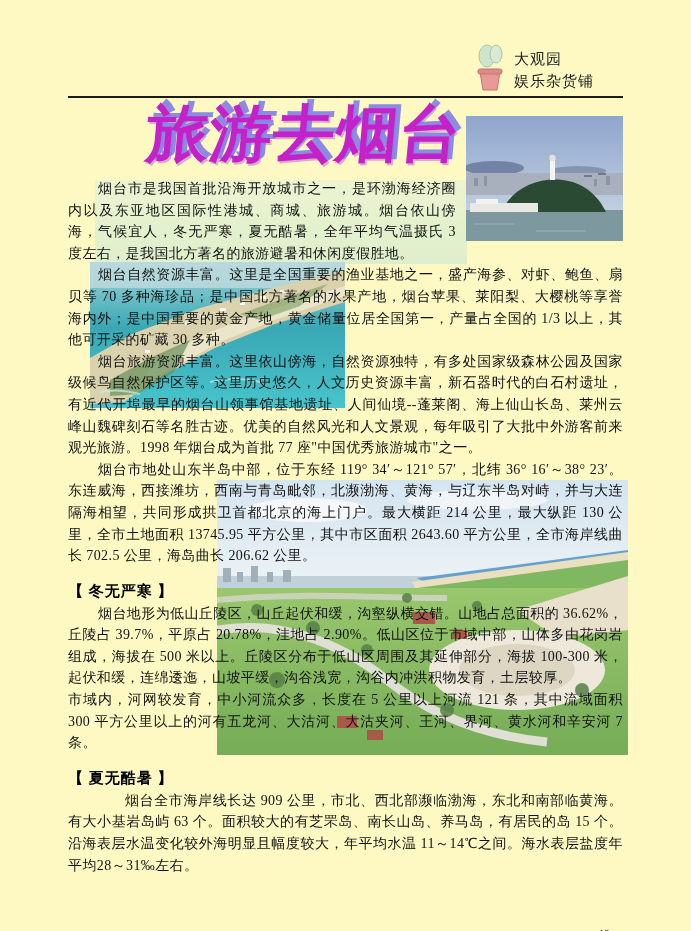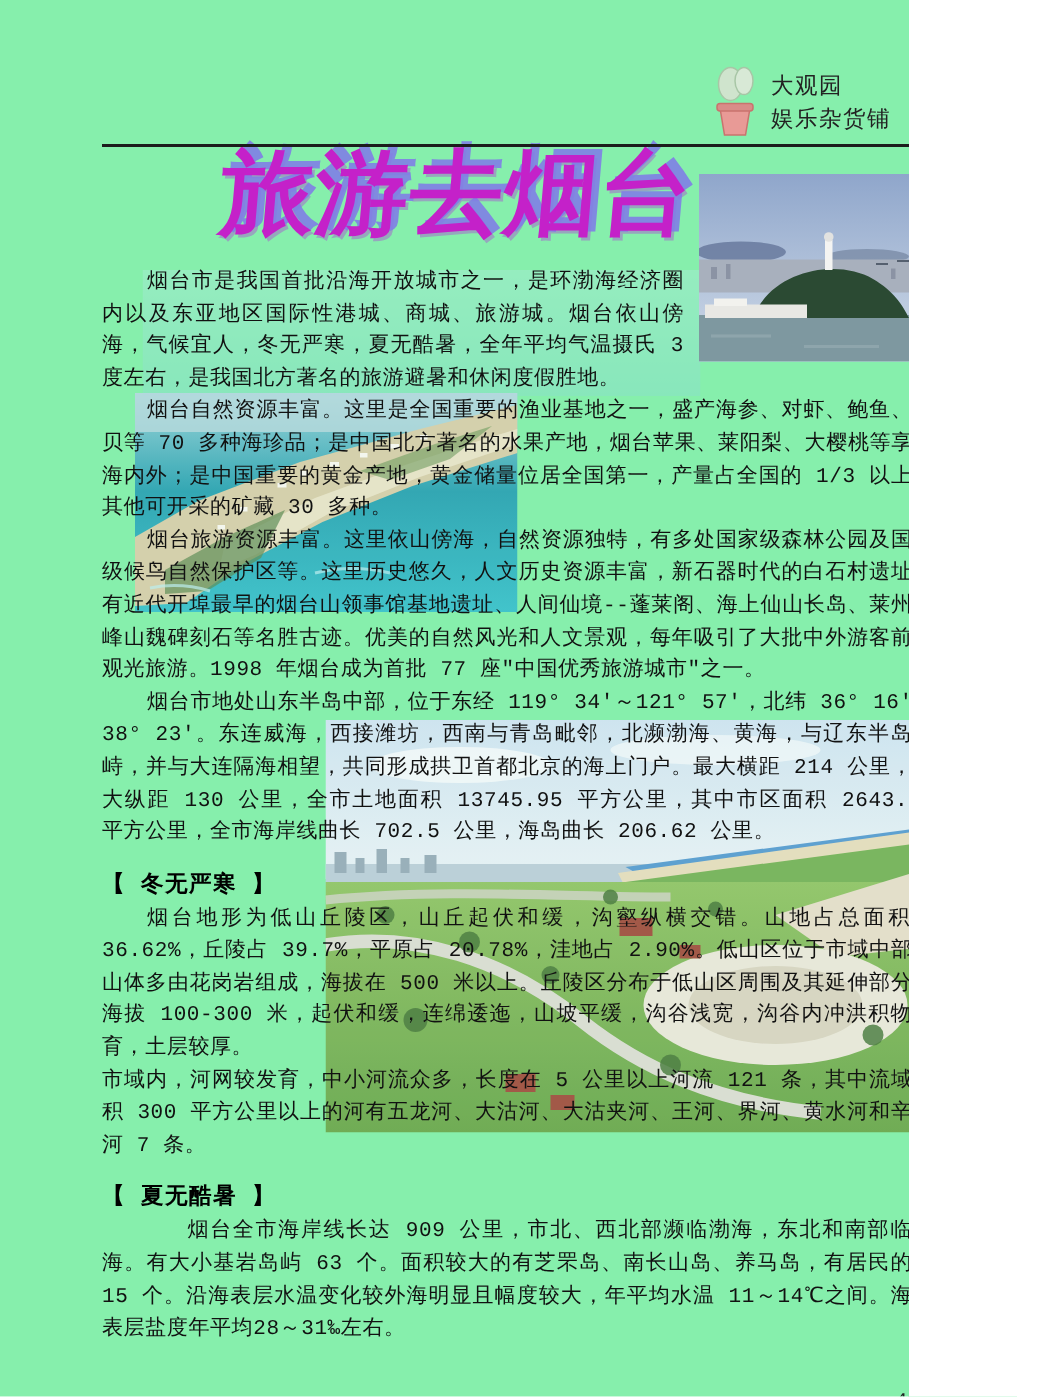--- a/index.html
+++ b/index.html
@@ -1,18 +1,18 @@
 <!DOCTYPE html>
 <html><head>
 <meta charset="utf-8">
 <style>
   html,body { margin:0; padding:0; background:#ffffff; }
   .page {
-    position:relative; width:606px; height:931px; background:#86efac;
-    font-family:Liberation Mono, monospace;
+    position:relative; width:691px; height:931px; background:#fef9c3;
+    font-family:Liberation Serif, serif;
     overflow:hidden; color:#111;
   }
 
   
   .masthead { position:absolute; top:42px; left:474px; display:flex; align-items:flex-start; gap:8px; z-index:3; }
   .masthead .pot { width:32px; height:50px; }
   .masthead-text { font-size:15px; line-height:22px; color:#222; letter-spacing:1px; padding-top:6px; }
 
   .rule { position:absolute; left:68px; top:96px; width:555px; height:0; border-top:2px solid #1c1c1c; z-index:3; }
 

